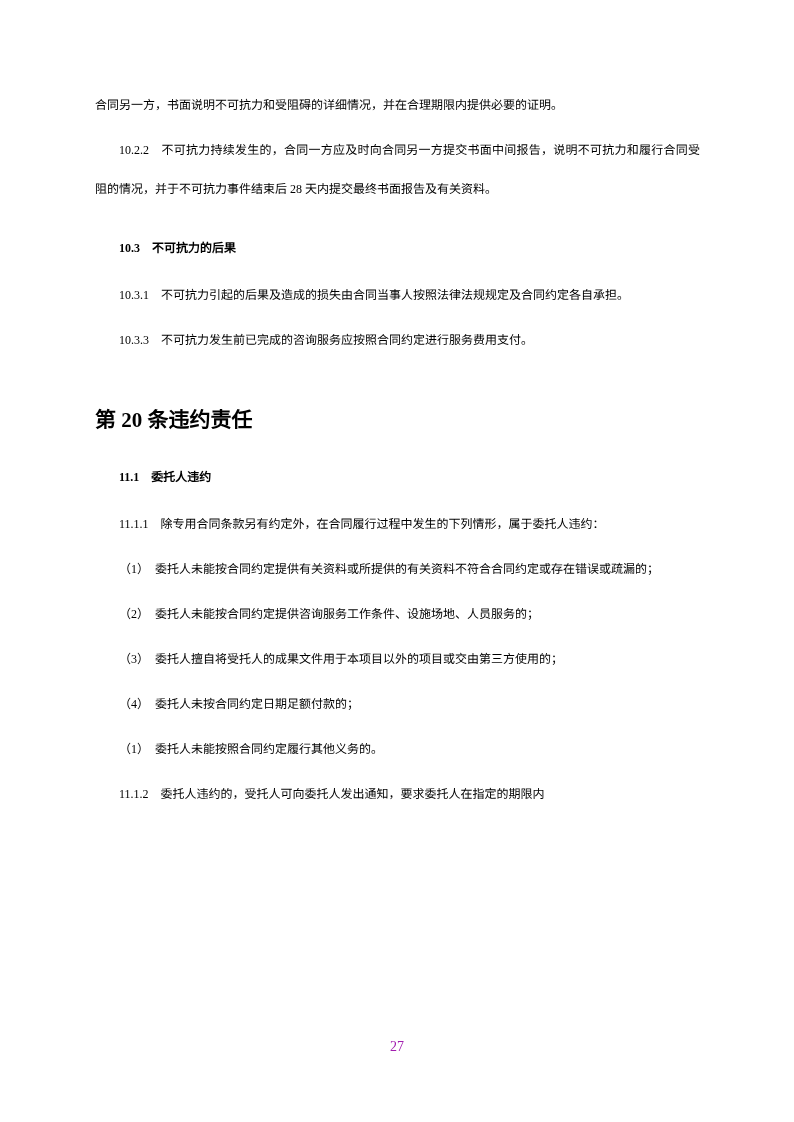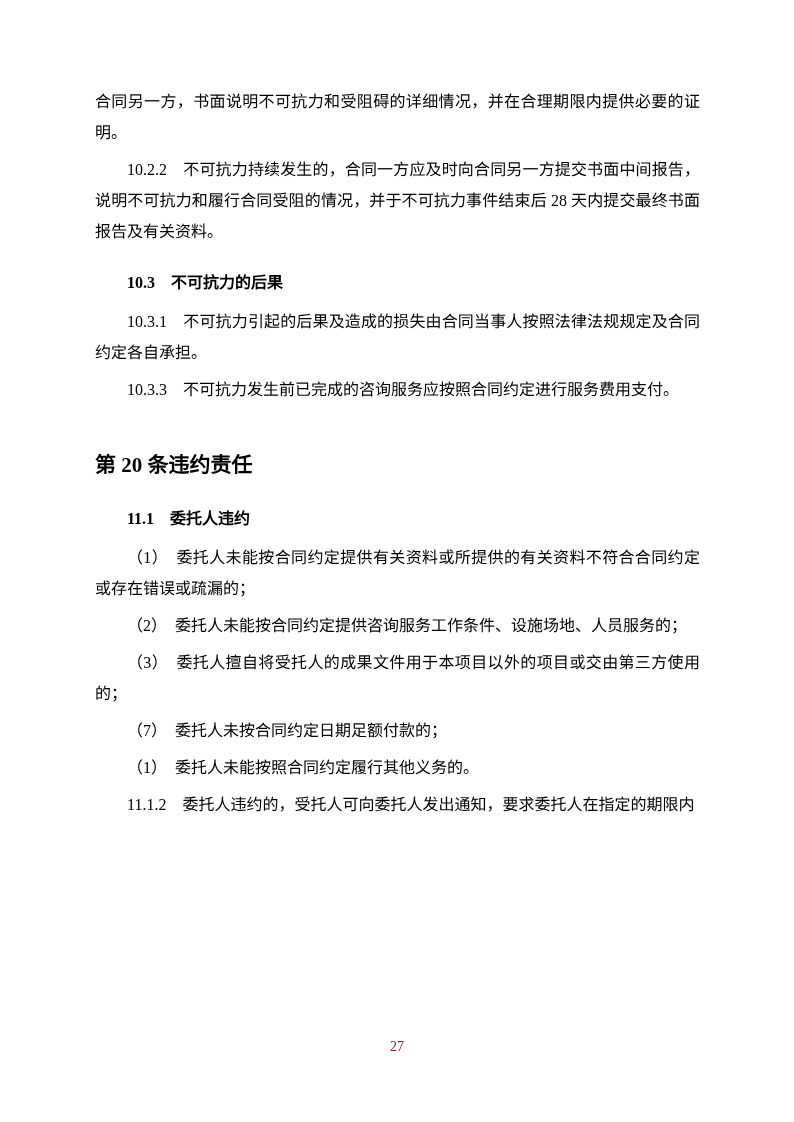--- a/index.html
+++ b/index.html
@@ -16,22 +16,22 @@
     width: 794px;
     height: 1122px;
     background: #ffffff;
     padding: 86px 94px 0 95px;
     position: relative;
   }
   .doc-body {
     width: 605px;
   }
   .block {
-    font-size: 16px;
-    line-height: 31px;
+    font-size: 12px;
+    line-height: 39px;
     text-align: justify;
     margin-bottom: 6px;
     word-break: break-all;
   }
   .block.continuation { text-indent: 0; }
   .block.para,
   .block.list-item { text-indent: 2em; }
   .block.sub-heading {
     font-weight: bold;
     text-indent: 2em;
@@ -48,37 +48,38 @@
     margin-bottom: 12px;
   }
   .page-number {
     position: absolute;
     left: 0;
     right: 0;
     top: 1038px;
     text-align: center;
     font-size: 14px;
     line-height: 18px;
-    color: #7f1d1d;
+    color: #a21caf;
     font-family: "Liberation Serif", "DejaVu Serif", serif;
   }
 </style>
 </head>
 <body>
 
 <div class="page">
   <div class="doc-body">
       <div class="block continuation">合同另一方，书面说明不可抗力和受阻碍的详细情况，并在合理期限内提供必要的证明。</div>
       <div class="block para">10.2.2　不可抗力持续发生的，合同一方应及时向合同另一方提交书面中间报告，说明不可抗力和履行合同受阻的情况，并于不可抗力事件结束后 28 天内提交最终书面报告及有关资料。</div>
       <div class="block sub-heading">10.3　不可抗力的后果</div>
       <div class="block para">10.3.1　不可抗力引起的后果及造成的损失由合同当事人按照法律法规规定及合同约定各自承担。</div>
       <div class="block para">10.3.3　不可抗力发生前已完成的咨询服务应按照合同约定进行服务费用支付。</div>
       <div class="block chapter-heading">第 20 条违约责任</div>
       <div class="block sub-heading">11.1　委托人违约</div>
+      <div class="block para">11.1.1　除专用合同条款另有约定外，在合同履行过程中发生的下列情形，属于委托人违约：</div>
       <div class="block list-item">（1）　委托人未能按合同约定提供有关资料或所提供的有关资料不符合合同约定或存在错误或疏漏的；</div>
       <div class="block list-item">（2）　委托人未能按合同约定提供咨询服务工作条件、设施场地、人员服务的；</div>
       <div class="block list-item">（3）　委托人擅自将受托人的成果文件用于本项目以外的项目或交由第三方使用的；</div>
-      <div class="block list-item">（7）　委托人未按合同约定日期足额付款的；</div>
+      <div class="block list-item">（4）　委托人未按合同约定日期足额付款的；</div>
       <div class="block list-item">（1）　委托人未能按照合同约定履行其他义务的。</div>
       <div class="block para">11.1.2　委托人违约的，受托人可向委托人发出通知，要求委托人在指定的期限内</div>
     </div>
   <div class="page-number">27</div>
 </div>
 
 </body></html>

